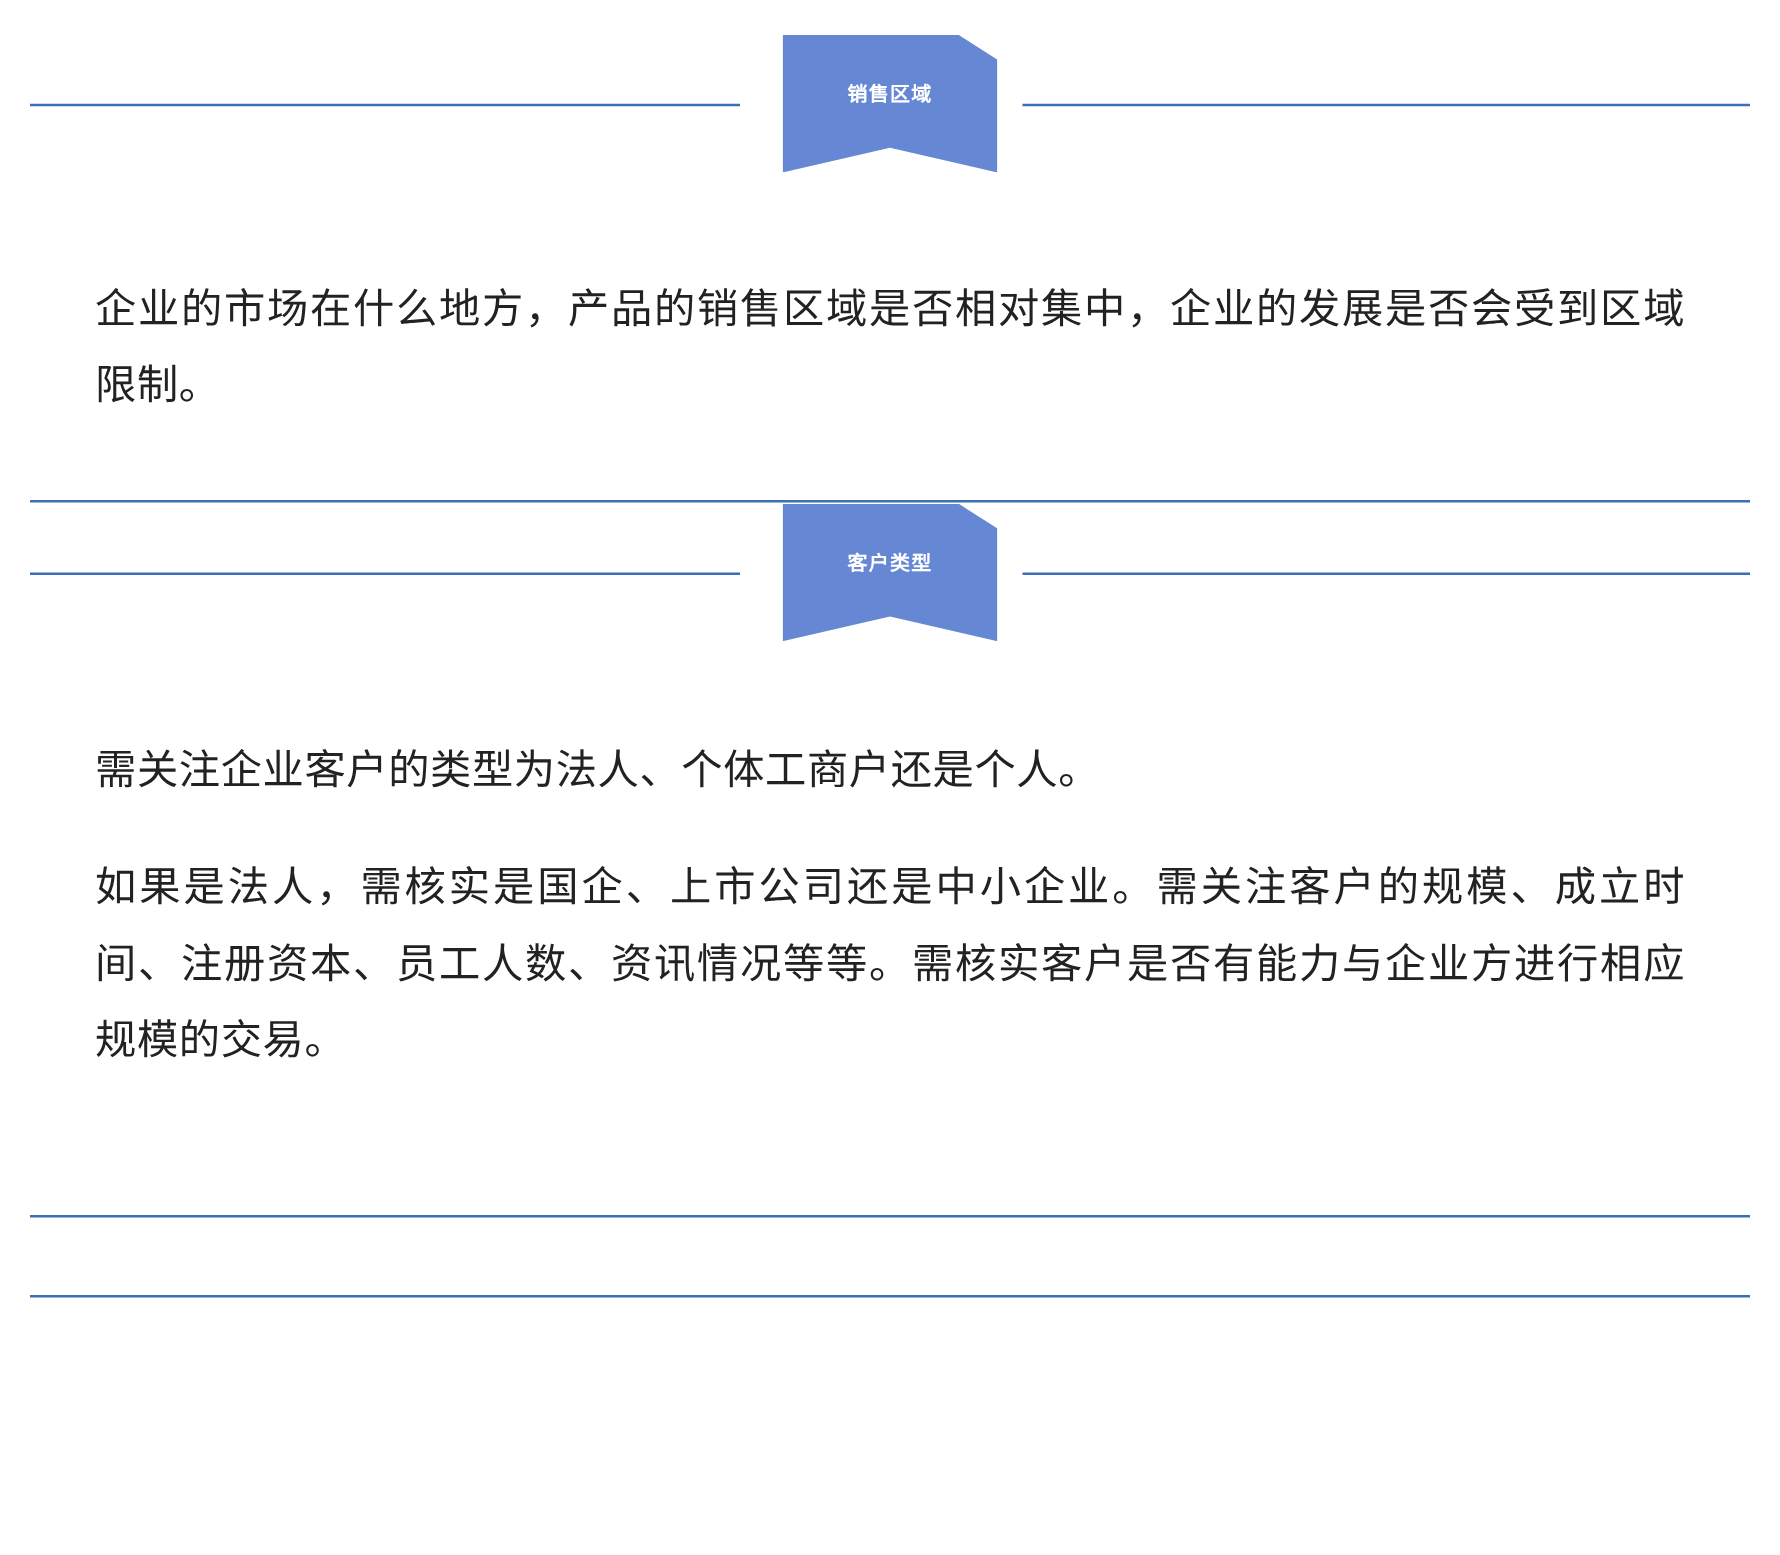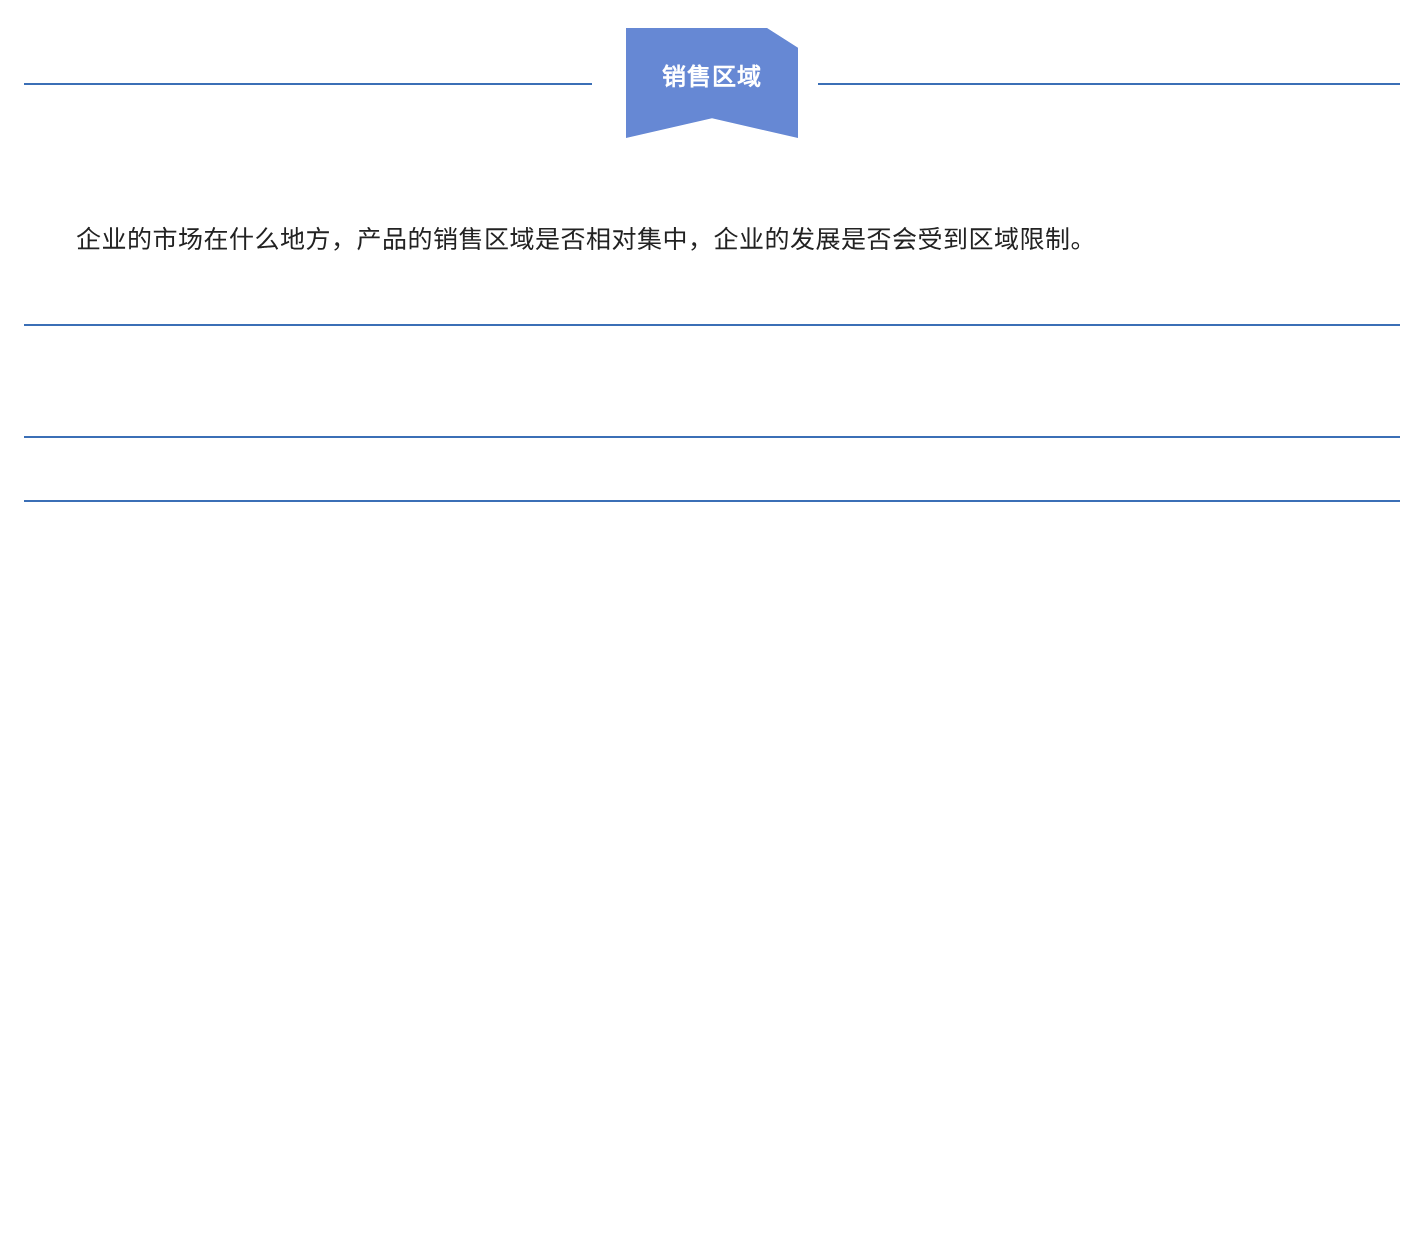--- a/index.html
+++ b/index.html
@@ -45,21 +45,21 @@
   .banner {
     position: absolute;
     left: 50%;
     transform: translateX(-50%);
     top: 50%;
     margin-top: -55px;
     width: 172px;
     height: 110px;
     background: #6688d4;
     color: #ffffff;
-    font-size: 24px;
+    font-size: 16px;
     font-weight: bold;
     letter-spacing: 1px;
     display: flex;
     align-items: center;
     justify-content: center;
     padding-bottom: 12px;
     box-sizing: border-box;
     clip-path: polygon(
       0% 0%,
       82% 0%,
@@ -70,21 +70,21 @@
     );
   }
   .banner-title { line-height: 1; }
 
   
   .section-body {
     padding: 0 76px 0 76px;
     box-sizing: border-box;
   }
   .para {
-    font-size: 25px;
+    font-size: 33px;
     line-height: 1.85;
     color: #222222;
     letter-spacing: 0.5px;
     text-align: justify;
   }
 
   
   .divider {
     height: 0;
     border-top: 2px solid #3b6fb6;
@@ -117,20 +117,31 @@
         <span class="banner-title">销售区域</span>
       </div>
     </div>
     <div class="section-body">
       <p class="para">企业的市场在什么地方，产品的销售区域是否相对集中，企业的发展是否会受到区域限制。</p>
     </div>
     <div class="divider"></div>
   </section>
 
   <section class="section s2">
+    <div class="section-header">
+      <div class="rule rule-left"></div>
+      <div class="rule rule-right"></div>
+      <div class="banner">
+        <span class="banner-title">客户类型</span>
+      </div>
+    </div>
+    <div class="section-body">
+      <p class="para">需关注企业客户的类型为法人、个体工商户还是个人。</p>
+      <p class="para">如果是法人，需核实是国企、上市公司还是中小企业。需关注客户的规模、成立时间、注册资本、员工人数、资讯情况等等。需核实客户是否有能力与企业方进行相应规模的交易。</p>
+    </div>
     <div class="divider"></div>
   </section>
 
   <section class="section s3">
     <div class="divider"></div>
   </section>
 
 </div>
 
 </body></html>

